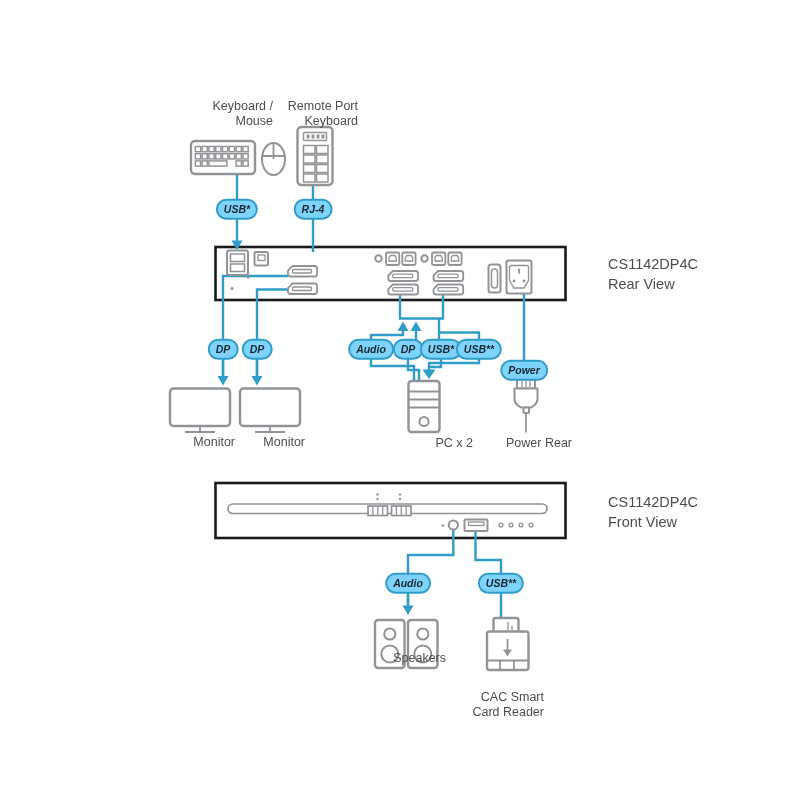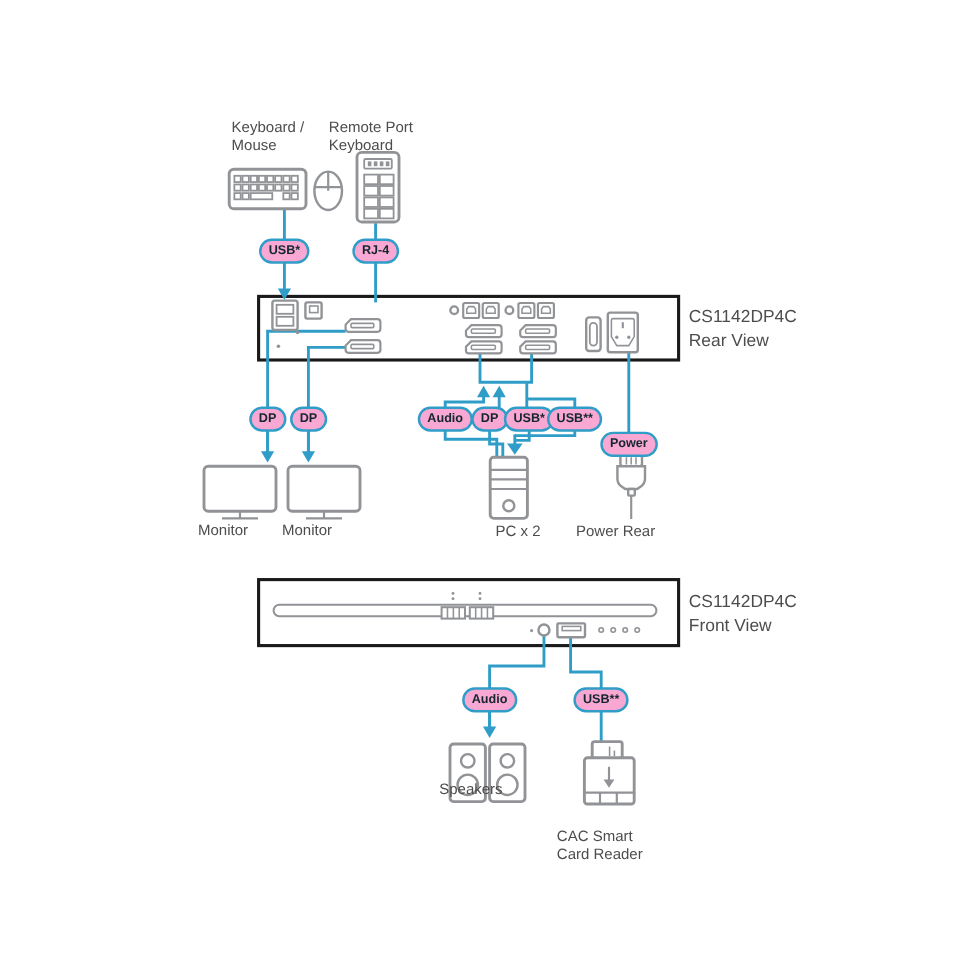--- a/index.html
+++ b/index.html
@@ -19,26 +19,26 @@
   .k{fill:none;stroke:var(--device-outline,#919396);stroke-width:1.5;}
   .p1{fill:none;stroke:var(--device-outline,#919396);stroke-width:1.3;}
   .k2{fill:none;stroke:var(--device-outline,#919396);stroke-width:1.8;}
   .c{fill:none;stroke:var(--device-outline,#919396);stroke-width:2;}
   .c1{fill:#fff;stroke:var(--device-outline,#919396);stroke-width:1.7;}
   .c2{fill:none;stroke:var(--device-outline,#919396);stroke-width:1.3;}
   .gf{fill:var(--device-outline,#919396);}
   
   .pill{
     position:absolute;transform:translate(-50%,-50%);
-    background:#f9a8d4;border:2px solid var(--accent,#2f9dc7);border-radius:11px;
+    background:#7dd3fc;border:2px solid var(--accent,#2f9dc7);border-radius:11px;
     color:var(--pill-text,#16262e);font-weight:700;font-size:10.5px;line-height:1;
-    padding:3px 6px;white-space:nowrap;z-index:3;
+    padding:3px 6px;white-space:nowrap;z-index:3;font-style:italic;
   }
-  .lbl{position:absolute;color:var(--text,#4d4d4d);font-size:12.5px;line-height:14.5px;text-align:left;z-index:2;}
-  .plabel{position:absolute;color:var(--text,#4d4d4d);font-size:14.5px;line-height:19.5px;text-align:left;z-index:2;}
+  .lbl{position:absolute;color:var(--text,#4d4d4d);font-size:12.5px;line-height:14.5px;text-align:right;z-index:2;}
+  .plabel{position:absolute;color:var(--text,#4d4d4d);font-size:14.5px;line-height:19.5px;text-align:left;z-index:2;margin-left:34px;}
   .fnote{position:absolute;color:var(--text,#4d4d4d);font-size:11.5px;line-height:13.5px;text-align:left;z-index:2;}
 </style>
 </head>
 <body>
 
 <div class="canvas">
 
   <svg class="stage" width="800" height="800" viewBox="0 0 800 800">
 
     <rect class="panel" x="215.5" y="247" width="350" height="53"></rect>

